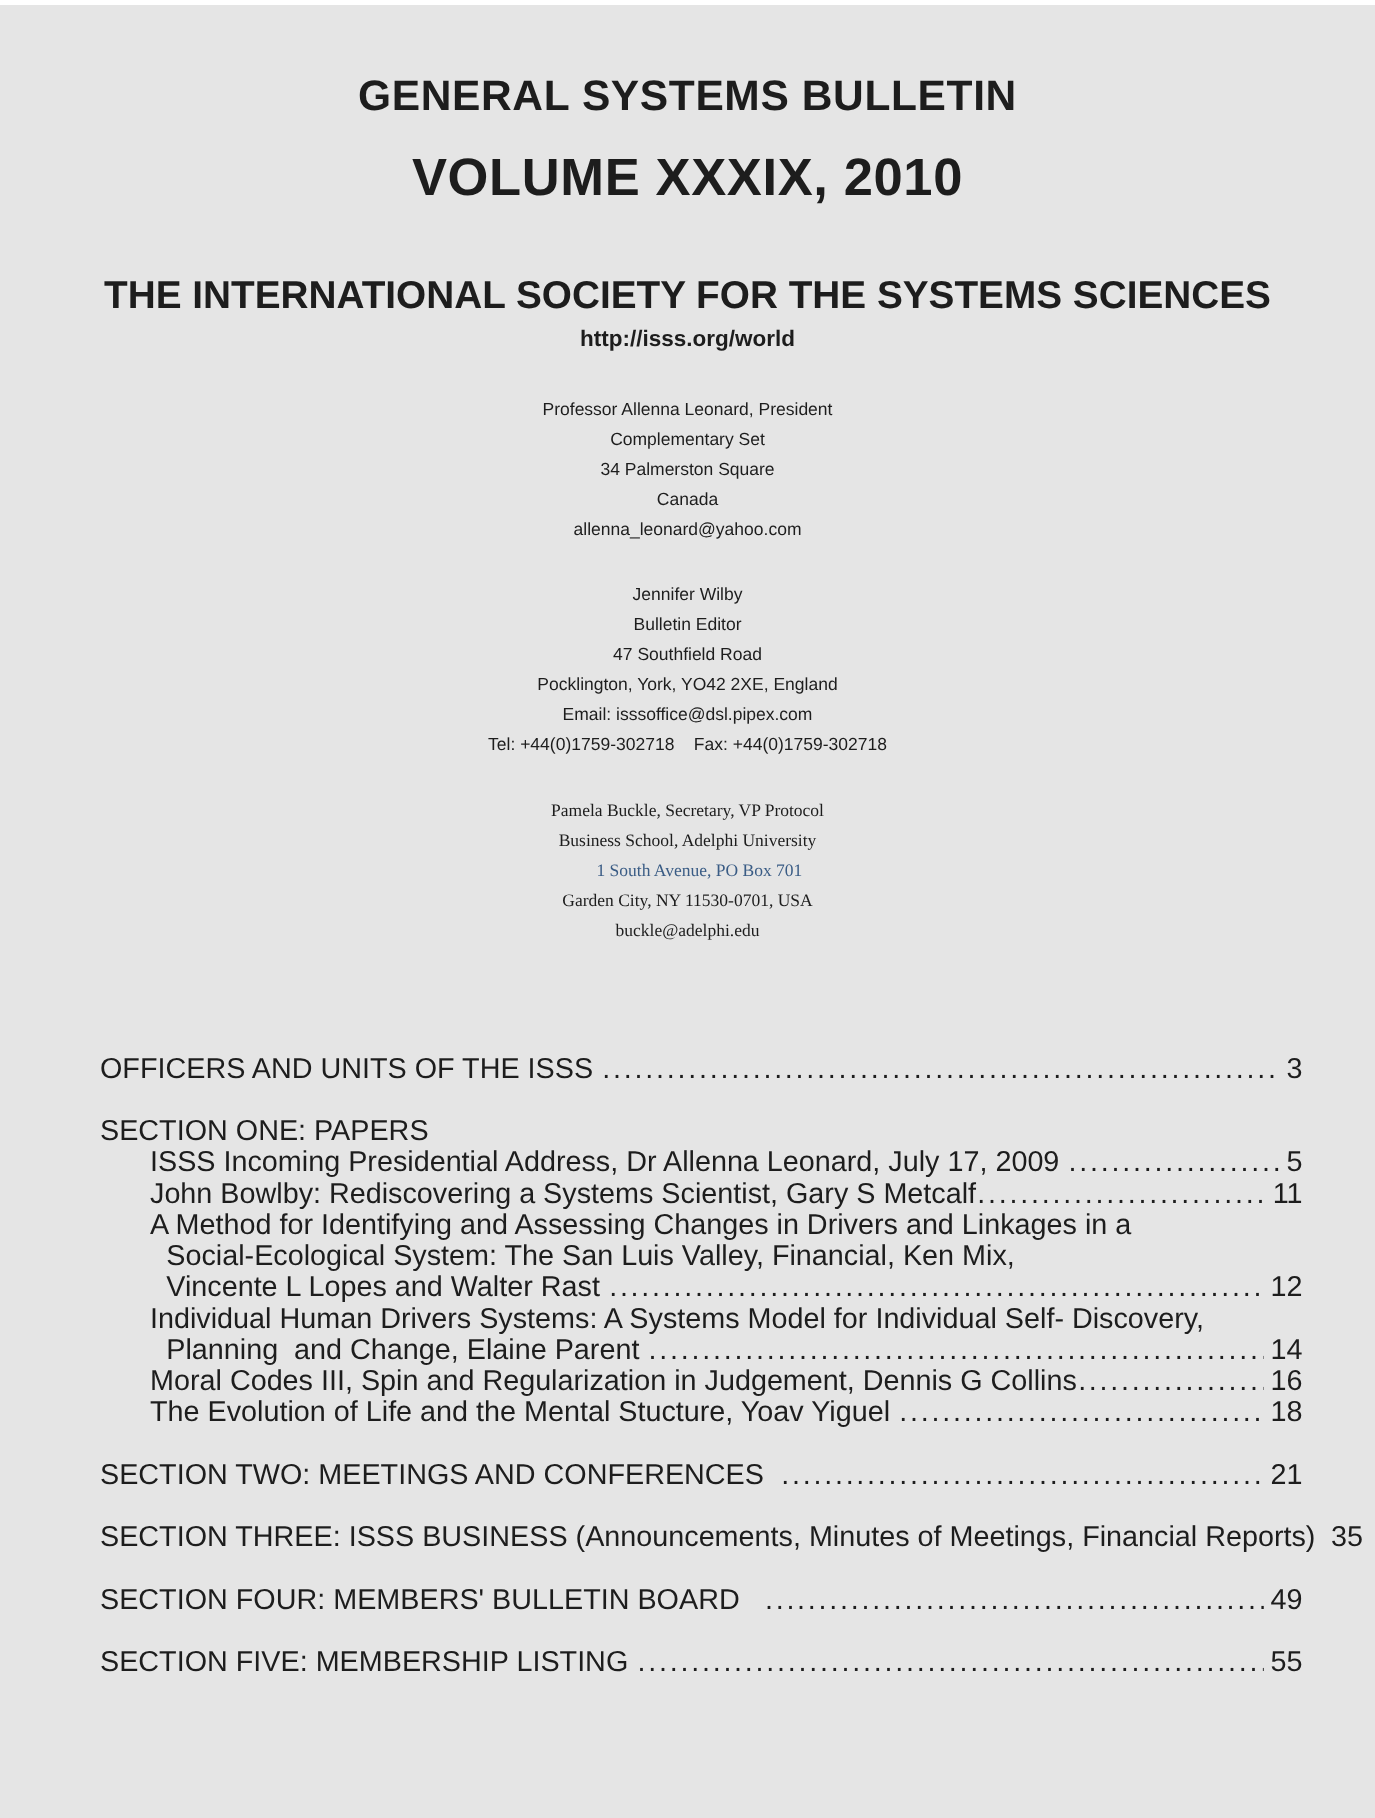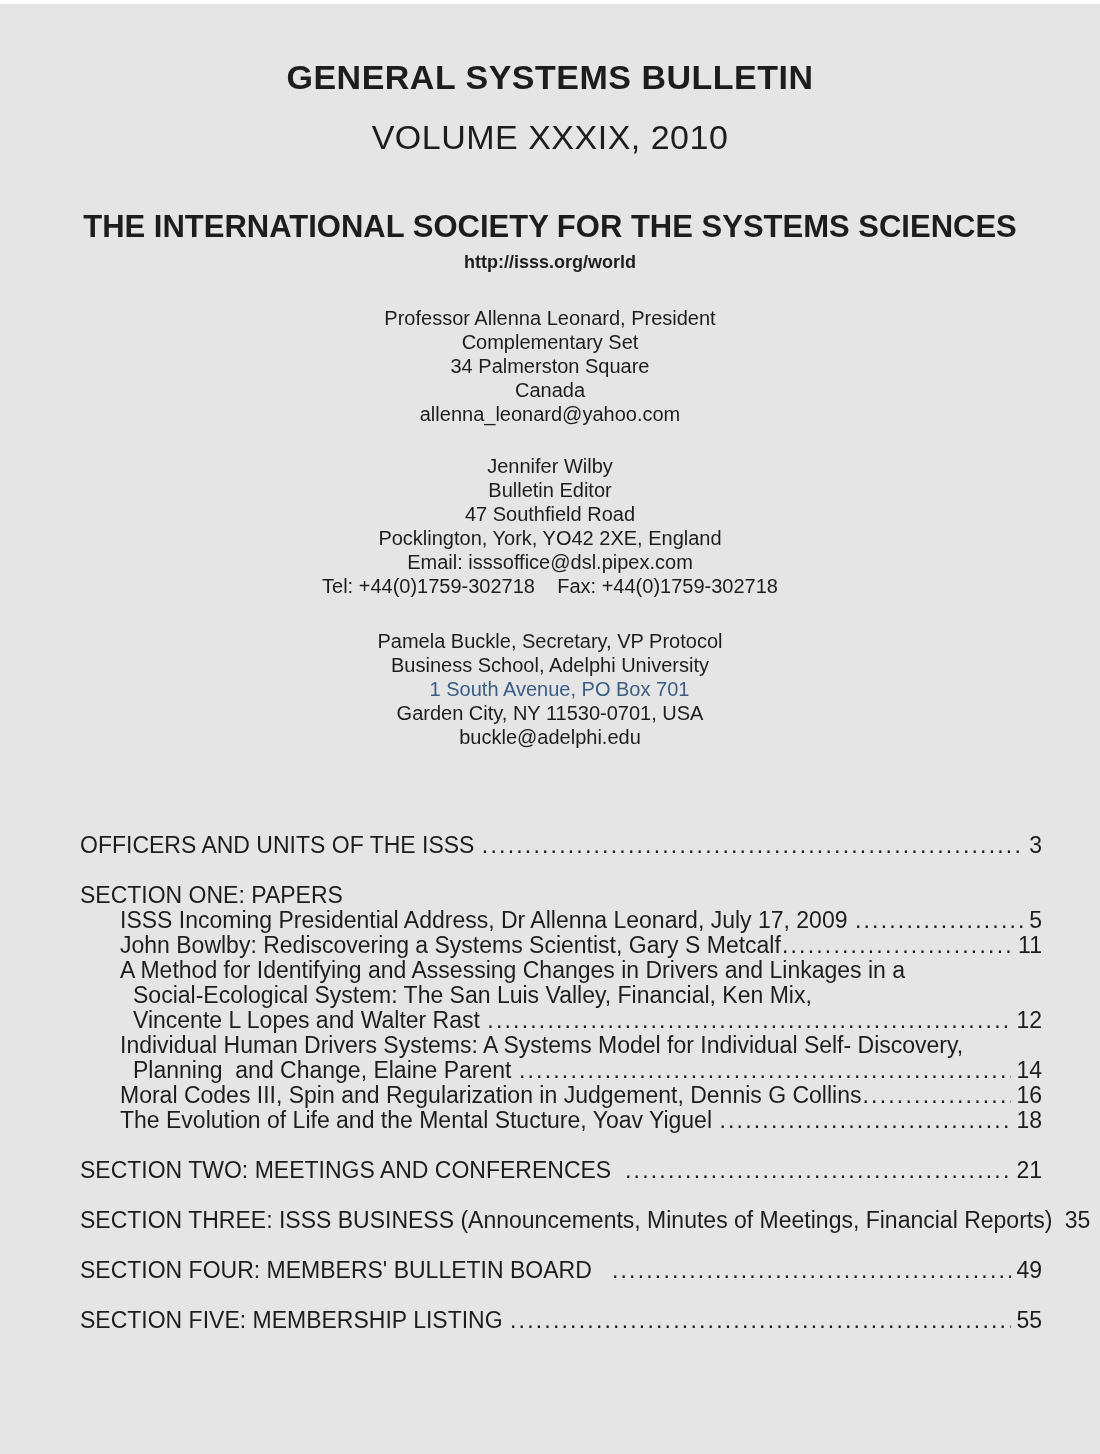--- a/index.html
+++ b/index.html
@@ -17,43 +17,43 @@
   .centered { text-align: center; }
 
   .title-line1 {
     padding-top: 54px;
     font-size: 34px;
     font-weight: bold;
     letter-spacing: 0.5px;
   }
   .title-line2 {
     margin-top: 21px;
-    font-size: 34px;
-    font-weight: normal;
+    font-size: 42px;
+    font-weight: bold;
     letter-spacing: 0.5px;
   }
   .society-name {
     margin-top: 52px;
     font-size: 31px;
     font-weight: bold;
   }
   .website {
     margin-top: 7px;
     font-size: 18px;
     font-weight: bold;
   }
 
   .contact-block {
-    font-size: 20px;
+    font-size: 14px;
     line-height: 24px;
   }
   .contact-block .line { white-space: pre; }
   .block-president { margin-top: 33px; }
   .block-editor    { margin-top: 28px; }
-  .block-secretary { margin-top: 31px; }
+  .block-secretary { margin-top: 31px; font-family: Liberation Serif, serif; }
 
   .issn-line {
     margin-top: 30px;
     font-size: 19px;
   }
 
   .toc {
     margin-top: 84px;
     padding: 0 58px 0 80px;
     font-size: 23px;

